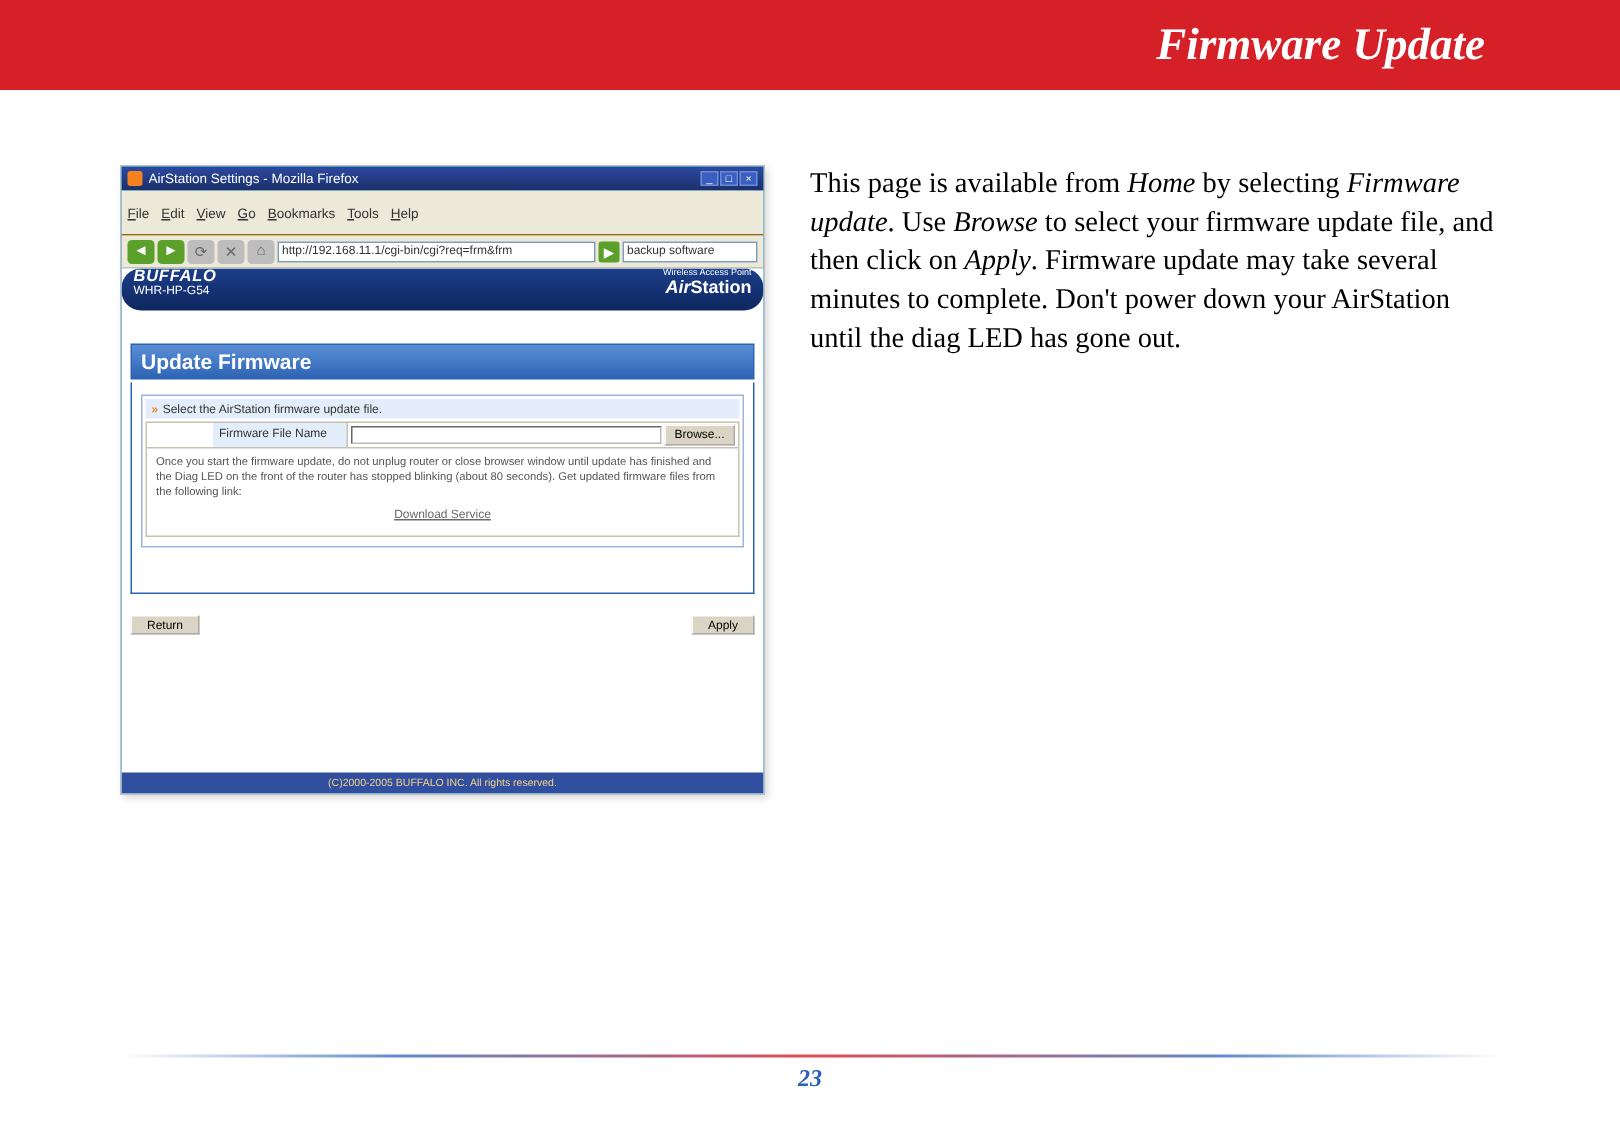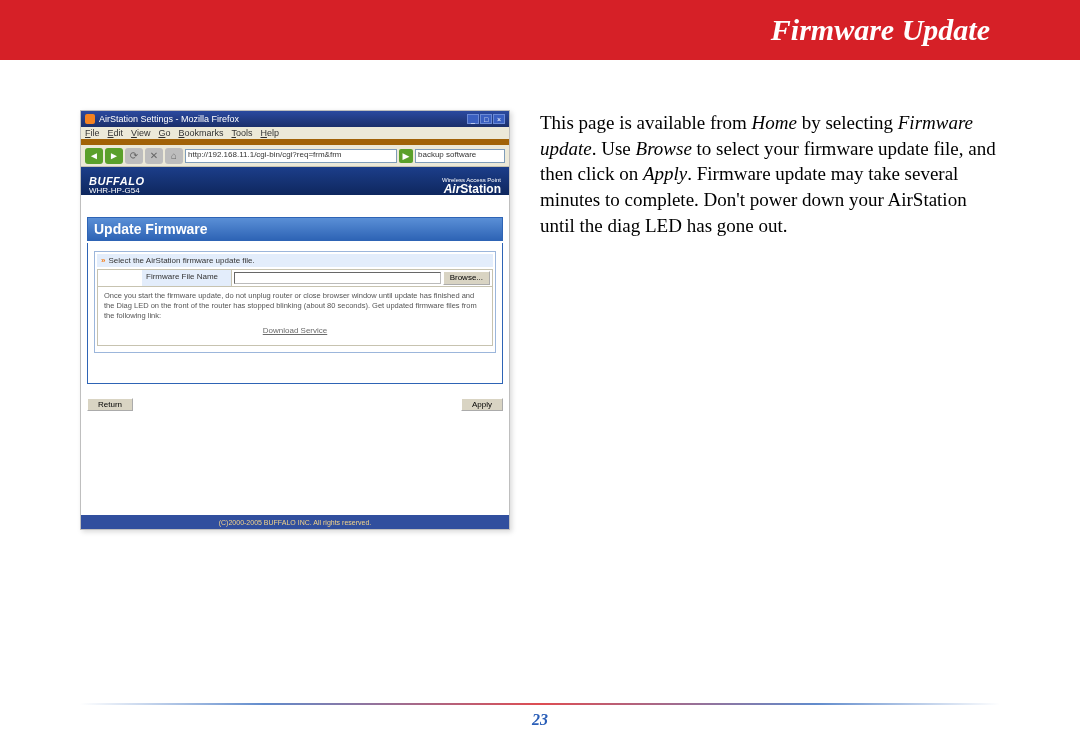--- a/index.html
+++ b/index.html
@@ -6,33 +6,33 @@
   html, body { width: 1080px; height: 747px; font-family: Georgia, 'Times New Roman', serif; background: #fff; }
   .page { width: 1080px; height: 747px; position: relative; }
   .header-bar { background: #d62027; color: #fff; height: 60px; display: flex; align-items: center; justify-content: flex-end; padding-right: 90px; font-style: italic; font-weight: bold; font-size: 30px; font-family: Georgia, serif; }
   .content { display: flex; padding: 50px 80px 0 80px; gap: 30px; }
   .screenshot { width: 430px; height: 420px; border: 1px solid #bfbfbf; box-shadow: 2px 2px 5px rgba(0,0,0,.15); background: #0ea5e9; display: flex; flex-direction: column; font-family: Tahoma, Arial, sans-serif; font-size: 9px; color: #333; overflow: hidden; }
   .titlebar { background: linear-gradient(#2b4aa0, #1b2f6a); color: #fff; height: 16px; display: flex; align-items: center; padding: 0 4px; font-size: 9px; }
   .titlebar .ff-icon { width: 10px; height: 10px; background: #f58220; border-radius: 2px; margin-right: 4px; }
   .titlebar .title-text { flex: 1; white-space: nowrap; overflow: hidden; text-overflow: ellipsis; }
   .titlebar .win-btns { display: flex; gap: 1px; }
   .titlebar .win-btn { width: 12px; height: 10px; background: #3a5fc0; border: 1px solid #6b8ad6; display: flex; align-items: center; justify-content: center; font-size: 7px; line-height: 1; }
-  .menubar { background: #ece9d8; height: 18px; display: flex; align-items: center; padding: 0 4px; gap: 8px; border-bottom: 6px solid #a16207; }
+  .menubar { background: #ece9d8; height: 30px; display: flex; align-items: center; padding: 0 4px; gap: 8px; border-bottom: 1px solid #a16207; }
   .menubar span { font-size: 9px; }
   .menubar span u { text-decoration: underline; }
   .toolbar { background: #ece9d8; height: 22px; display: flex; align-items: center; padding: 0 4px; gap: 2px; border-bottom: 1px solid #c7c3b0; }
   .nav-btn { width: 18px; height: 16px; border-radius: 3px; display: flex; align-items: center; justify-content: center; font-size: 10px; color: #fff; }
   .nav-back { background: #5aa02b; }
   .nav-fwd { background: #5aa02b; }
   .nav-grey { background: #bdbdbd; color: #666; }
   .url-input { flex: 1; height: 14px; background: #fff; border: 1px solid #7f9db9; font-size: 8px; padding: 0 2px; white-space: nowrap; overflow: hidden; }
   .go-btn { width: 14px; height: 14px; background: #5aa02b; border-radius: 2px; color:#fff; display:flex; align-items:center; justify-content:center; font-size:9px;}
   .search-box { width: 90px; height: 14px; background: #fff; border: 1px solid #7f9db9; font-size: 8px; padding: 0 2px; white-space:nowrap; overflow:hidden;}
   .browser-body { flex: 1; background: #fff; overflow: hidden; position: relative; }
-  .brand-bar { background: linear-gradient(#1c3e8a, #0e275e); color: #fff; height: 28px; display: flex; align-items: flex-end; justify-content: space-between; padding: 0 8px; }
+  .brand-bar { background: linear-gradient(#1c3e8a, #0e275e); color: #fff; height: 28px; display: flex; align-items: flex-start; justify-content: space-between; padding: 0 8px; border-radius: 13px; }
   .brand-left { display: flex; flex-direction: column; line-height: 1; }
   .brand-buffalo { font-weight: bold; font-style: italic; font-size: 11px; letter-spacing: .5px; }
   .brand-model { font-size: 8px; }
   .brand-right { text-align: right; line-height: 1; }
   .brand-wap { font-size: 6px; }
   .brand-air { font-weight: bold; font-size: 12px; }
   .brand-air .air { font-style: italic; }
   .section-title-bar { margin: 22px 6px 0 6px; background: linear-gradient(#5a8fd6, #2e64b5); color: #fff; font-weight: bold; font-size: 14px; padding: 3px 6px; border: 1px solid #2e64b5; }
   .panel { margin: 2px 6px 0 6px; border: 1px solid #2e64b5; border-top: none; background: #fff; padding: 8px 6px 30px 6px; }
   .inner { border: 1px solid #9cb6db; padding: 2px 2px 6px 2px; }

